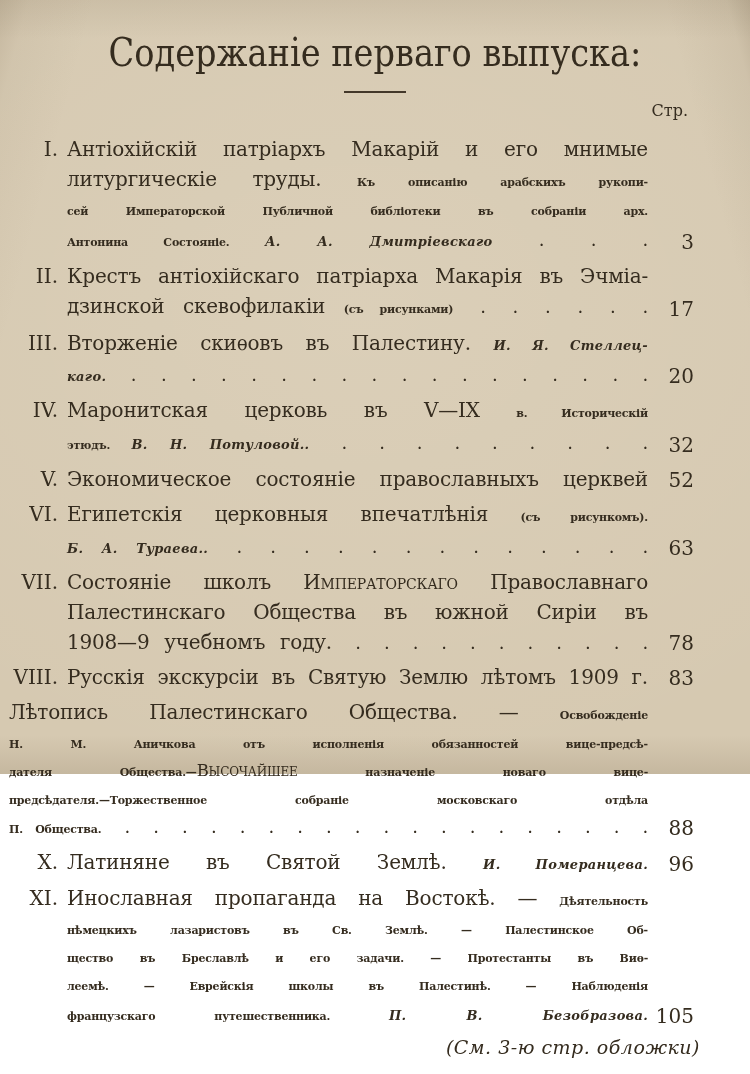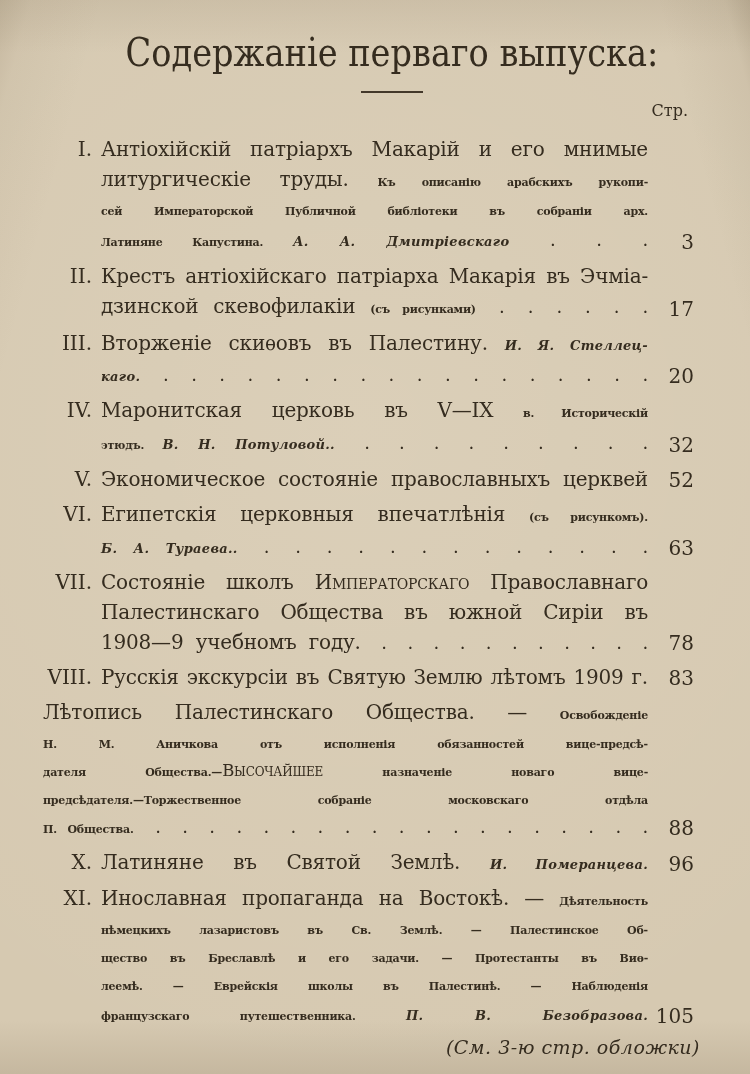--- a/index.html
+++ b/index.html
@@ -3,31 +3,30 @@
 <meta charset="utf-8">
 <style>
   :root{
     --paper:#d6c9b1;
     --ink:#352c1f;
   }
   html,body{margin:0;padding:0;}
   body{width:750px;height:1074px;overflow:hidden;}
   .sheet{
     position:relative;
-    width:750px;height:1074px;
+    width:750px;height:774px;
     box-sizing:border-box;
     font-family:"DejaVu Serif","Liberation Serif",serif;
     color:var(--ink);
     background:
       linear-gradient(105deg, rgba(101,84,58,0.16) 0%, rgba(101,84,58,0.05) 3%, rgba(0,0,0,0) 10%),
       linear-gradient(255deg, rgba(101,84,58,0.22) 0%, rgba(101,84,58,0.07) 2.5%, rgba(0,0,0,0) 9%),
       linear-gradient(to bottom, rgba(101,84,58,0.10), rgba(0,0,0,0) 5%, rgba(0,0,0,0) 95%, rgba(101,84,58,0.15)),
       radial-gradient(120% 90% at 48% 40%, rgba(255,250,238,0.12), rgba(0,0,0,0) 70%),
       var(--paper);
-    padding-left: 34px;
   }
   .title{
     margin:0;
     padding-top:30px;
     text-align:center;
     font-size:40px;
     line-height:44px;
     font-weight:400;
     transform:scaleX(0.84);
     transform-origin:50% 0;
@@ -86,21 +85,21 @@
   <h1 class="title">Содержаніе перваго выпуска:</h1>
   <div class="rule"></div>
   <div class="str">Стр.</div>
   <div class="toc">
       <div class="entry">
         <div class="num">I.</div>
         <div class="body">
           <div class="line lh-main"><span class="seg-main">Антіохійскій патріархъ Макарій и его мнимые</span></div>
           <div class="line lh-main"><span class="seg-main">литургическіе труды. </span><span class="seg-small">Къ описанію арабскихъ рукопи-</span></div>
           <div class="line lh-small"><span class="seg-small">сей Императорской Публичной библіотеки въ собраніи арх.</span></div>
-          <div class="line lh-main"><span class="seg-small">Латиняне Капустина. </span><span class="seg-author">А. А. Дмитріевскаго</span><span class="seg-dots"> . . .</span></div>
+          <div class="line lh-main"><span class="seg-small">Антонина Состояніе. </span><span class="seg-author">А. А. Дмитріевскаго</span><span class="seg-dots"> . . .</span></div>
           <span class="page">3</span>
         </div>
       </div>
       <div class="entry">
         <div class="num">II.</div>
         <div class="body">
           <div class="line lh-main"><span class="seg-main">Крестъ антіохійскаго патріарха Макарія въ Эчміа-</span></div>
           <div class="line lh-main"><span class="seg-main">дзинской скевофилакіи </span><span class="seg-small">(съ рисунками)</span><span class="seg-dots"> . . . . . .</span></div>
           <span class="page">17</span>
         </div>

